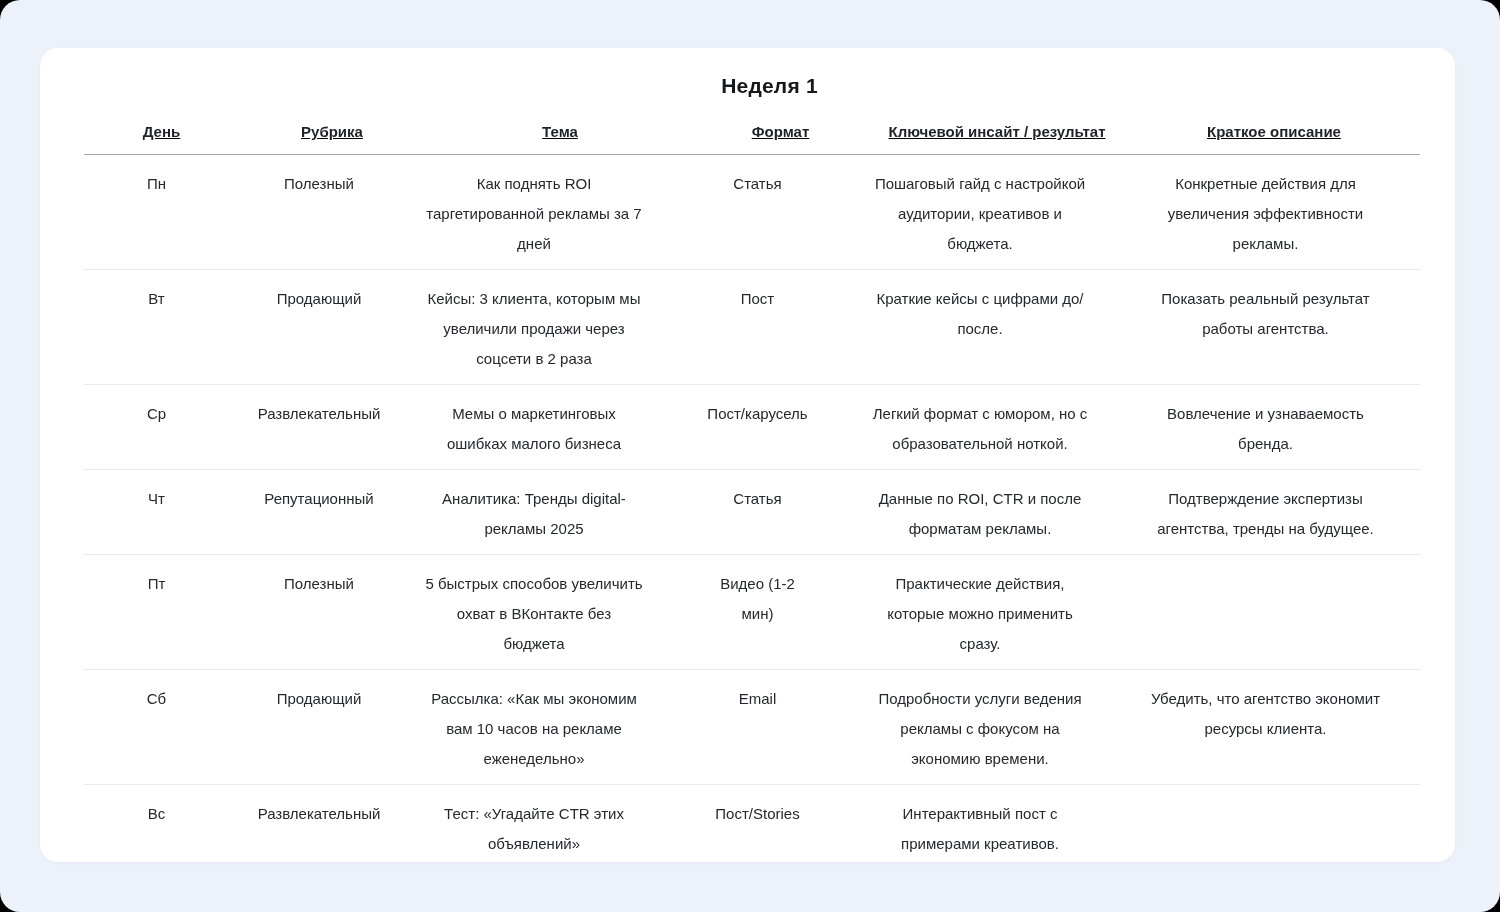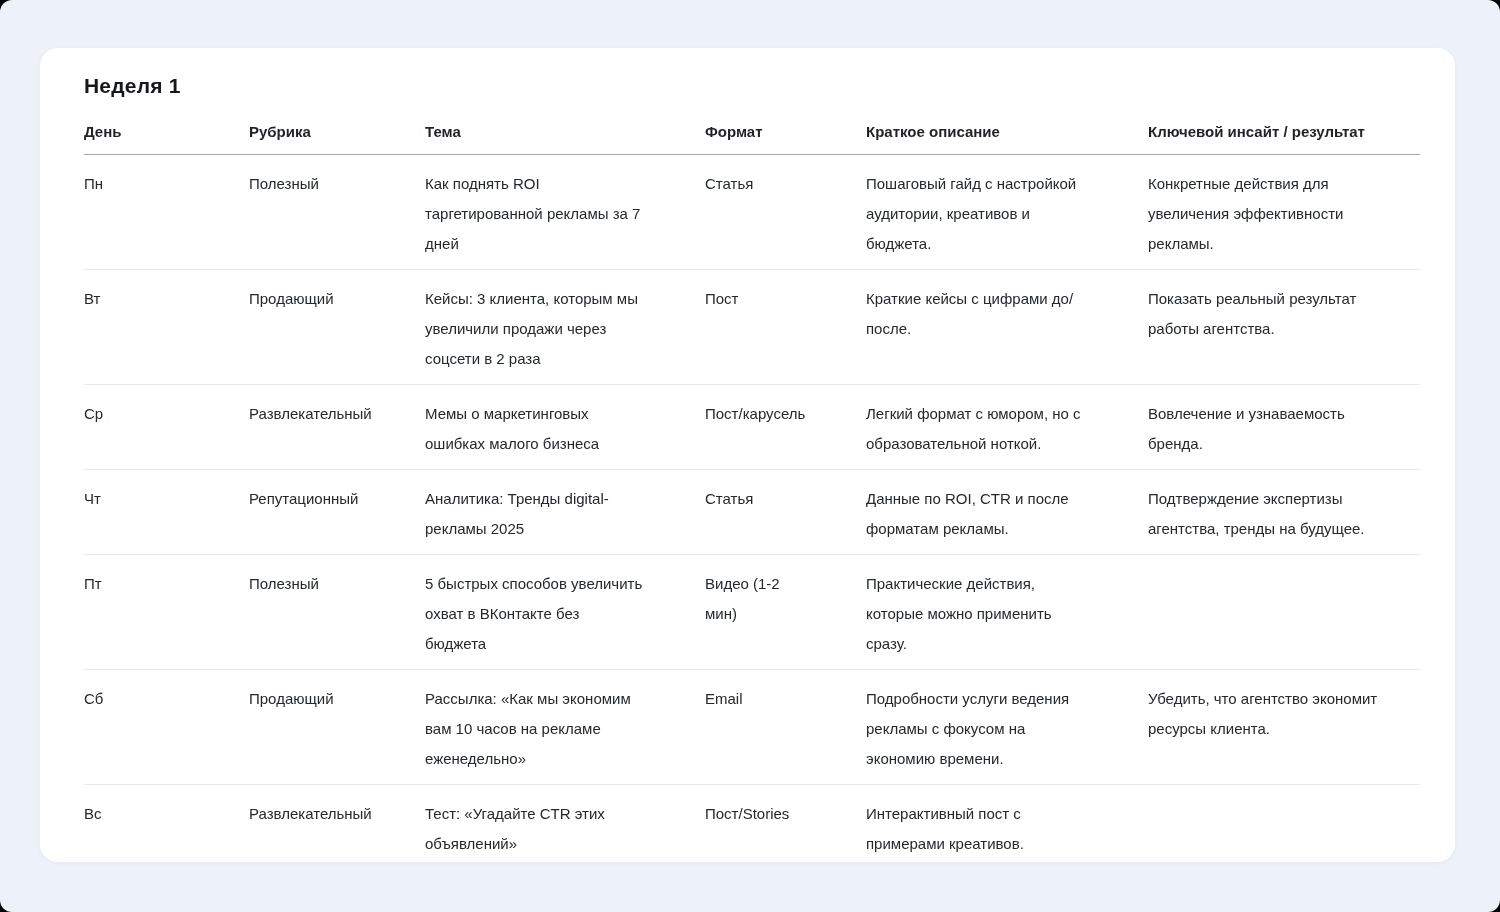--- a/index.html
+++ b/index.html
@@ -14,42 +14,43 @@
   *{margin:0;padding:0;box-sizing:border-box;}
   html,body{width:1500px;height:912px;overflow:hidden;}
   body{
     background:var(--outer-bg);
     font-family:"Liberation Sans","DejaVu Sans",sans-serif;
     position:relative;
   }
   .viewport{
     position:absolute;inset:0;
     background:var(--page-bg);
-    border-radius:12px;
+    border-radius:20px;
+    text-align:center;
   }
   .card{
     position:absolute;
     left:40px;top:48px;
     width:1415px;height:814px;
     background:var(--card-bg);
     border-radius:18px;
     padding:26px 0 0 44px;
     box-shadow:0 1px 4px rgba(30,60,110,0.05);
     overflow:hidden;
   }
   .page-title{
     font-size:21px;
     font-weight:700;
     color:var(--title);
     letter-spacing:.2px;
     margin-bottom:16px;
   }
   .table{width:1336px;}
   .row{display:flex;border-bottom:1px solid var(--row-border);}
-  .row.header{border-bottom:1px solid var(--header-border);}
+  .row.header{border-bottom:1px solid var(--header-border);text-decoration:underline;}
   .cell{
     padding:14px 0 10px;
     font-size:15px;
     line-height:30px;
     color:var(--text);
     word-break:normal;
     overflow-wrap:break-word;
   }
   .header .cell{
     font-weight:700;
@@ -79,22 +80,22 @@
 
     <h1 class="page-title">Неделя 1</h1>
 
     <div class="table">
 
       <div class="row header">
         <div class="cell c-day">День</div>
         <div class="cell c-rubric">Рубрика</div>
         <div class="cell c-topic">Тема</div>
         <div class="cell c-format">Формат</div>
+        <div class="cell c-insight">Ключевой инсайт / результат</div>
         <div class="cell c-desc">Краткое описание</div>
-        <div class="cell c-insight">Ключевой инсайт / результат</div>
       </div>
 
       <div>
   <div class="row">
     <div class="cell c-day">Пн</div>
     <div class="cell c-rubric">Полезный</div>
     <div class="cell c-topic">Как поднять ROI таргетированной рекламы за 7 дней</div>
     <div class="cell c-format">Статья</div>
     <div class="cell c-desc">Пошаговый гайд с настройкой аудитории, креативов и бюджета.</div>
     <div class="cell c-insight">Конкретные действия для увеличения эффективности рекламы.</div>

